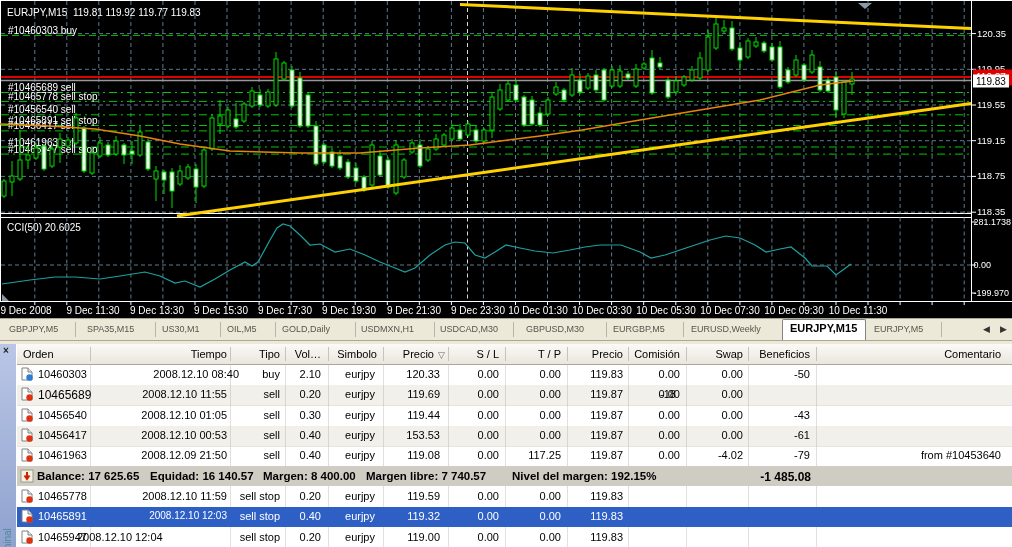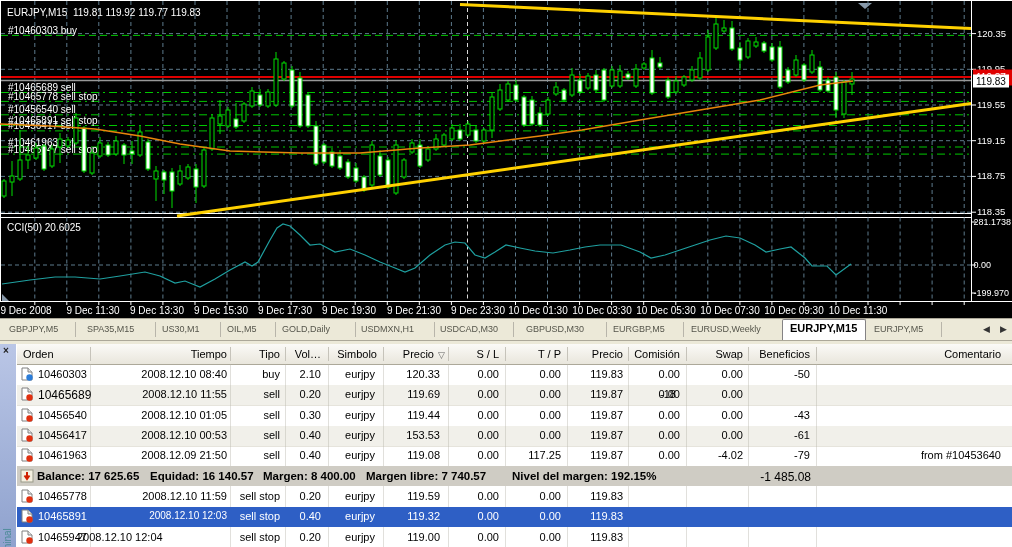--- a/index.html
+++ b/index.html
@@ -472,21 +472,21 @@
 <span style="position:absolute;left:628px;top:24px;width:1px;height:183px;background:rgba(180,178,168,0.4)"></span>
 <span style="position:absolute;left:686px;top:24px;width:1px;height:183px;background:rgba(180,178,168,0.4)"></span>
 <span style="position:absolute;left:748px;top:24px;width:1px;height:183px;background:rgba(180,178,168,0.4)"></span>
 <span style="position:absolute;left:816px;top:24px;width:1px;height:183px;background:rgba(180,178,168,0.4)"></span>
 <svg style="position:absolute;left:20px;top:27px" width="14" height="15">
         <path d="M2 1 L8 1 L12 5 L12 13 L2 13 Z" fill="#fff" stroke="#808080"></path>
         <path d="M8 1 L8 5 L12 5" fill="#e8e8e8" stroke="#808080"></path>
         <circle cx="9.5" cy="10.5" r="3.2" fill="#2B7CD8"></circle>
       </svg>
 <span style="position:absolute;left:38px;top:28.0px;font-size:11px;color:#000">10460303</span>
-<span style="position:absolute;left:77px;top:28.0px;width:150px;text-align:right;font-size:11px;color:#000;display:inline-block">2008.12.10 08:40</span>
+<span style="position:absolute;left:77px;top:28.0px;width:162px;text-align:right;font-size:11px;color:#000;display:inline-block">2008.12.10 08:40</span>
 <span style="position:absolute;left:130px;top:28.0px;width:150px;text-align:right;font-size:11px;color:#000;display:inline-block">buy</span>
 <span style="position:absolute;left:171px;top:28.0px;width:150px;text-align:right;font-size:11px;color:#000;display:inline-block">2.10</span>
 <span style="position:absolute;left:225px;top:28.0px;width:150px;text-align:right;font-size:11px;color:#000;display:inline-block">eurjpy</span>
 <span style="position:absolute;left:290px;top:28.0px;width:150px;text-align:right;font-size:11px;color:#000;display:inline-block">120.33</span>
 <span style="position:absolute;left:349px;top:28.0px;width:150px;text-align:right;font-size:11px;color:#000;display:inline-block">0.00</span>
 <span style="position:absolute;left:411px;top:28.0px;width:150px;text-align:right;font-size:11px;color:#000;display:inline-block">0.00</span>
 <span style="position:absolute;left:473px;top:28.0px;width:150px;text-align:right;font-size:11px;color:#000;display:inline-block">119.83</span>
 <span style="position:absolute;left:530px;top:28.0px;width:150px;text-align:right;font-size:11px;color:#000;display:inline-block">0.00</span>
 <span style="position:absolute;left:593px;top:28.0px;width:150px;text-align:right;font-size:11px;color:#000;display:inline-block">0.00</span>
 <span style="position:absolute;left:660px;top:28.0px;width:150px;text-align:right;font-size:11px;color:#000;display:inline-block">-50</span>
@@ -562,21 +562,21 @@
 <div style="position:absolute;left:17px;top:126.1px;width:995px;height:20.3px;background:#CFCCC4"></div>
 <svg style="position:absolute;left:20px;top:129px" width="14" height="14">
         <rect x="1" y="1" width="12" height="12" fill="#F4F0E0" stroke="#998"></rect>
         <path d="M7 3 L7 9 M4.5 6.5 L7 10 L9.5 6.5" stroke="#D02000" stroke-width="2" fill="none"></path>
       </svg>
 <span style="position:absolute;left:37px;top:129.6px;font-size:11.5px;font-weight:bold;color:#000">Balance: 17 625.65</span>
 <span style="position:absolute;left:150px;top:129.6px;font-size:11.5px;font-weight:bold;color:#000">Equidad: 16 140.57</span>
 <span style="position:absolute;left:263px;top:129.6px;font-size:11.5px;font-weight:bold;color:#000">Margen: 8 400.00</span>
 <span style="position:absolute;left:366px;top:129.6px;font-size:11.5px;font-weight:bold;color:#000">Margen libre: 7 740.57</span>
 <span style="position:absolute;left:512px;top:129.6px;font-size:11.5px;font-weight:bold;color:#000">Nivel del margen: 192.15%</span>
-<span style="position:absolute;left:661px;top:129.6px;width:150px;text-align:right;font-size:12px;font-weight:normal;color:#000;display:inline-block">-1 485.08</span>
+<span style="position:absolute;left:661px;top:129.6px;width:150px;text-align:right;font-size:12px;font-weight:bold;color:#000;display:inline-block">-1 485.08</span>
 <svg style="position:absolute;left:20px;top:149px" width="14" height="15">
         <path d="M2 1 L8 1 L12 5 L12 13 L2 13 Z" fill="#fff" stroke="#808080"></path>
         <path d="M8 1 L8 5 L12 5" fill="#e8e8e8" stroke="#808080"></path>
         <circle cx="9.5" cy="10.5" r="3.2" fill="#E03010"></circle>
       </svg>
 <span style="position:absolute;left:38px;top:150.0px;font-size:11px;color:#000">10465778</span>
 <span style="position:absolute;left:77px;top:150.0px;width:150px;text-align:right;font-size:11px;color:#000;display:inline-block">2008.12.10 11:59</span>
 <span style="position:absolute;left:130px;top:150.0px;width:150px;text-align:right;font-size:11px;color:#000;display:inline-block">sell stop</span>
 <span style="position:absolute;left:171px;top:150.0px;width:150px;text-align:right;font-size:11px;color:#000;display:inline-block">0.20</span>
 <span style="position:absolute;left:225px;top:150.0px;width:150px;text-align:right;font-size:11px;color:#000;display:inline-block">eurjpy</span>

